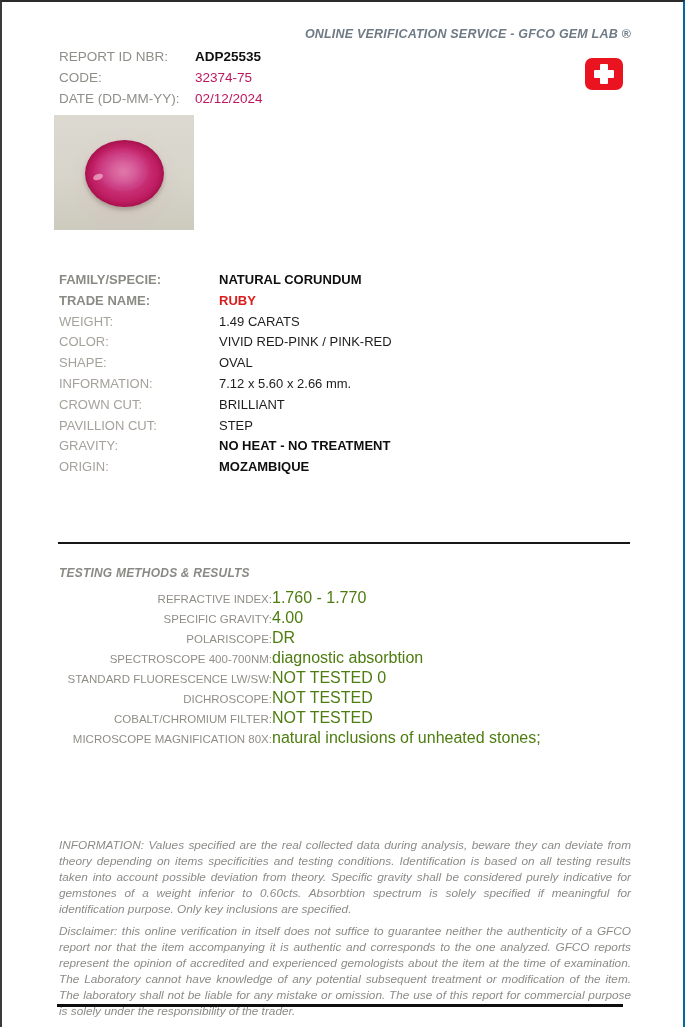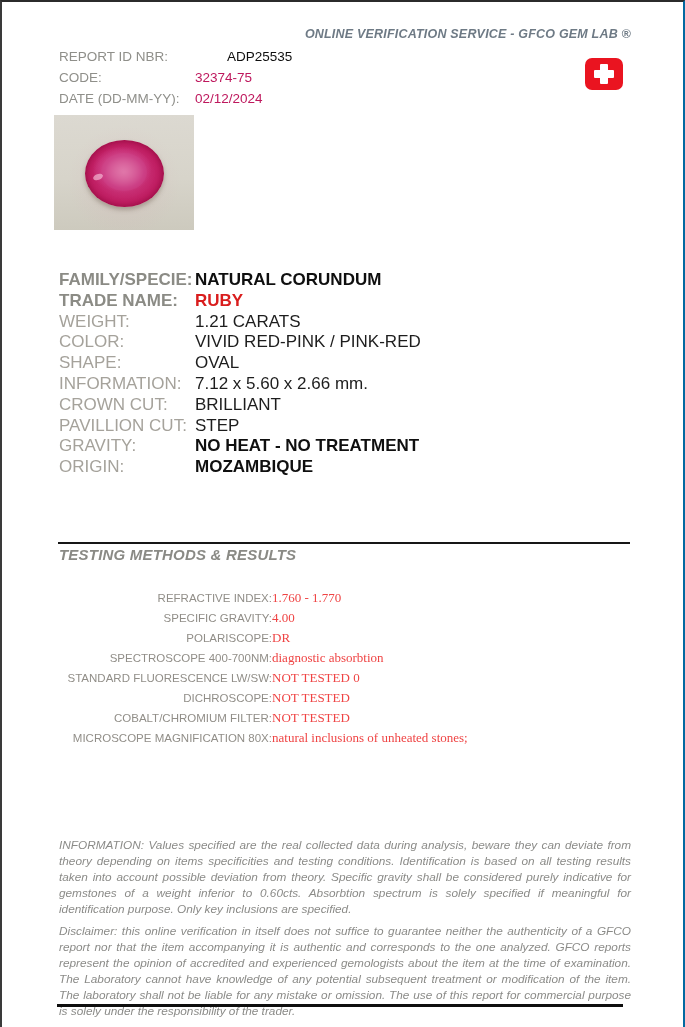--- a/index.html
+++ b/index.html
@@ -21,21 +21,21 @@
   .service-title{
     position:absolute;top:25px;right:52px;
     font-size:12.5px;font-weight:bold;font-style:italic;
     color:#6e7a85;letter-spacing:.2px;
   }
   
   .report-info{position:absolute;left:57px;top:44px;}
   .info-row{display:flex;height:21px;line-height:21px;font-size:13.5px;}
   .info-row .lbl{width:136px;color:#8f8f8a;}
   .info-row .val{color:#be185d;}
-  .info-row .val.bold{font-weight:normal;color:#0f0f0f;margin-left:32px;}
+  .info-row .val.bold{font-weight:bold;color:#0f0f0f;}
   
   .flag{
     position:absolute;left:583px;top:56px;width:38px;height:32px;
     background:#ea1420;border-radius:7px;
   }
   .flag .bar-v{position:absolute;left:15px;top:6px;width:8px;height:20px;background:#fff;border-radius:1px;}
   .flag .bar-h{position:absolute;left:9px;top:12px;width:20px;height:8px;background:#fff;border-radius:1px;}
   
   .photo{
     position:absolute;left:52px;top:113px;width:140px;height:115px;
@@ -54,37 +54,37 @@
   .gem .table-facet{
     position:absolute;left:16px;top:13px;width:46px;height:38px;border-radius:50%;
     background:radial-gradient(ellipse at 50% 50%, rgba(224,120,170,.85) 0%, rgba(205,70,140,.5) 60%, rgba(0,0,0,0) 85%);
   }
   .gem .sparkle{
     position:absolute;left:8px;top:34px;width:10px;height:6px;border-radius:50%;
     background:rgba(255,220,235,.55);transform:rotate(-20deg);
   }
   
   .details{position:absolute;left:57px;top:268px;}
-  .d-row{display:flex;height:20.8px;line-height:20.8px;font-size:17px;}
+  .d-row{display:flex;height:20.8px;line-height:20.8px;font-size:13px;}
   .d-row .lbl{width:136px;color:#a5a29b;}
   .d-row.lbl-bold .lbl{color:#8b8b85;font-weight:bold;}
-  .d-row .val{color:#1d1d1d;}
+  .d-row .val{color:#1d1d1d;margin-left:24px;}
   .d-row .val.bold{font-weight:bold;color:#0f0f0f;}
   .d-row .val.red{font-weight:bold;color:#d91d1d;}
   
   .divider{position:absolute;left:56px;top:540px;width:572px;height:2px;background:#161616;}
   .section-title{
-    position:absolute;left:57px;top:544px;
-    font-size:15px;font-weight:bold;font-style:italic;color:#8a8a85;letter-spacing:.2px;
+    position:absolute;left:57px;top:564px;
+    font-size:12px;font-weight:bold;font-style:italic;color:#8a8a85;letter-spacing:.2px;
   }
   
   .testing{position:absolute;left:57px;top:586px;text-align:right;}
   .t-row{display:flex;height:20px;align-items:baseline;}
   .t-row .lbl{width:213px;font-size:11.5px;color:#918e88;line-height:20px;}
-  .t-row .val{font-size:13px;color:#ef4444;line-height:20px;font-family:Liberation Serif, serif;}
+  .t-row .val{font-size:16px;color:#4d7c0f;line-height:20px;}
   
   .para{
     position:absolute;left:57px;width:572px;
     font-size:11.8px;font-style:italic;color:#8b8b88;
     line-height:15.9px;text-align:justify;
   }
   .para.information{top:836px;}
   .para.disclaimer{top:922px;}
   .end-rule{position:absolute;left:55px;top:1002px;width:566px;height:3px;background:#0e0e0e;}
 </style>
@@ -126,21 +126,21 @@
     <div class="d-row lbl-bold">
       <span class="lbl">FAMILY/SPECIE:</span>
       <span class="val bold">NATURAL CORUNDUM</span>
     </div>
     <div class="d-row lbl-bold">
       <span class="lbl">TRADE NAME:</span>
       <span class="val red">RUBY</span>
     </div>
     <div class="d-row">
       <span class="lbl">WEIGHT:</span>
-      <span class="val">1.21 CARATS</span>
+      <span class="val">1.49 CARATS</span>
     </div>
     <div class="d-row">
       <span class="lbl">COLOR:</span>
       <span class="val">VIVID RED-PINK / PINK-RED</span>
     </div>
     <div class="d-row">
       <span class="lbl">SHAPE:</span>
       <span class="val">OVAL</span>
     </div>
     <div class="d-row">

